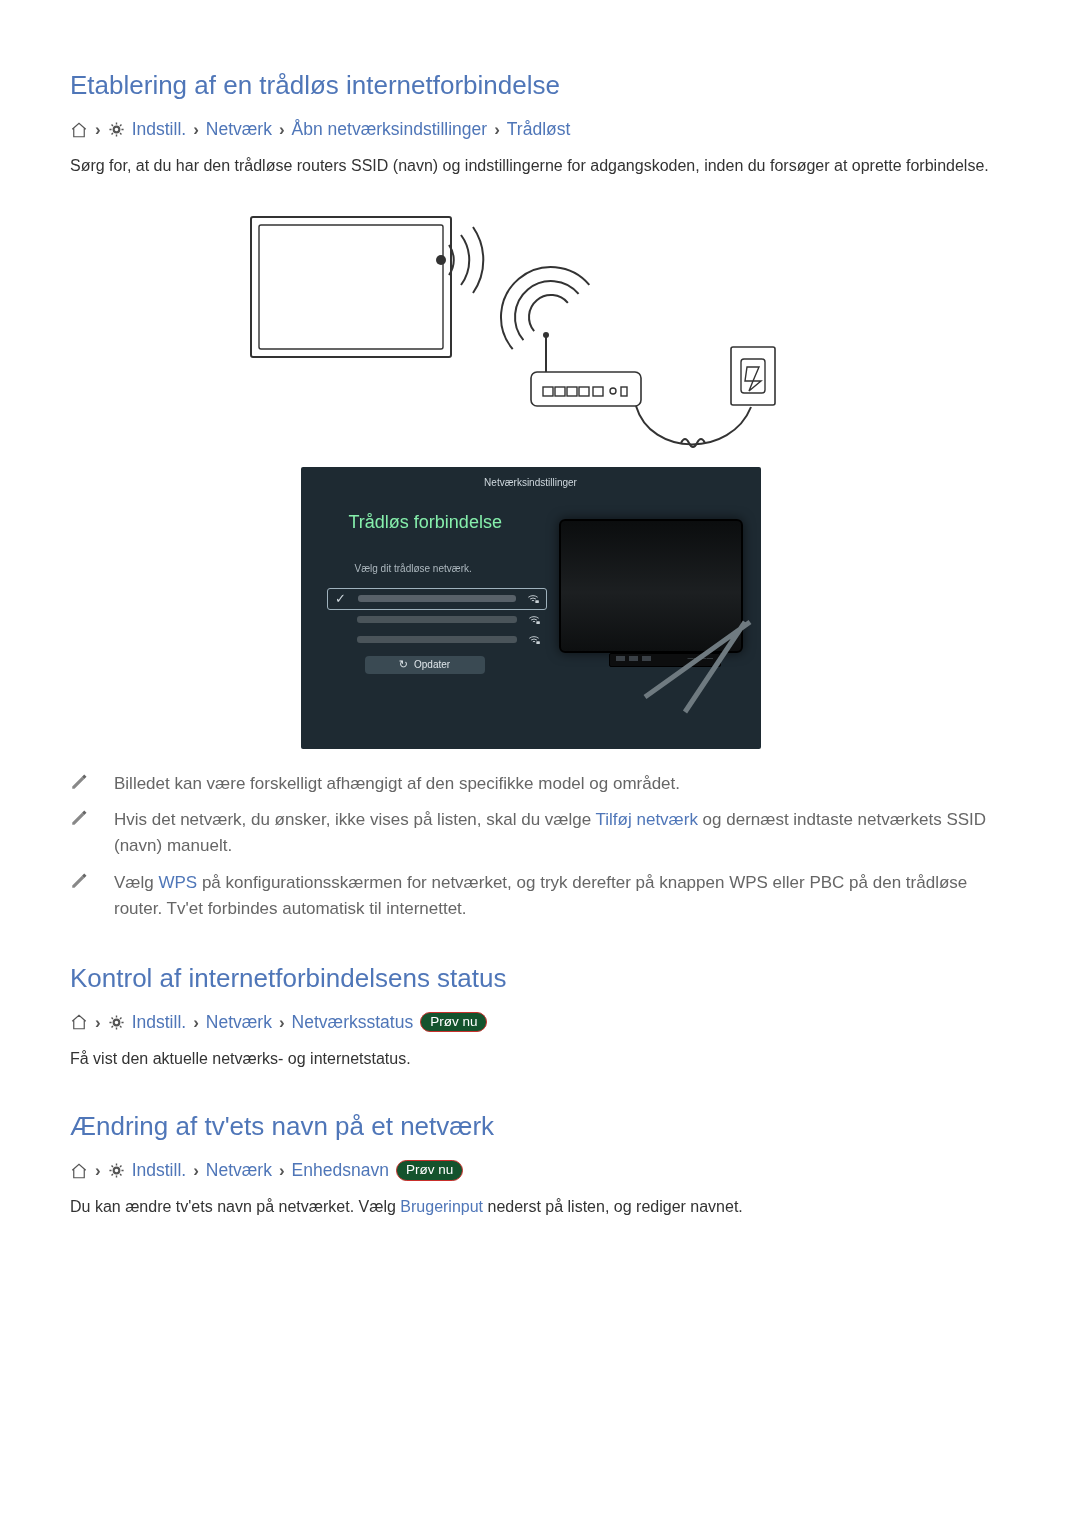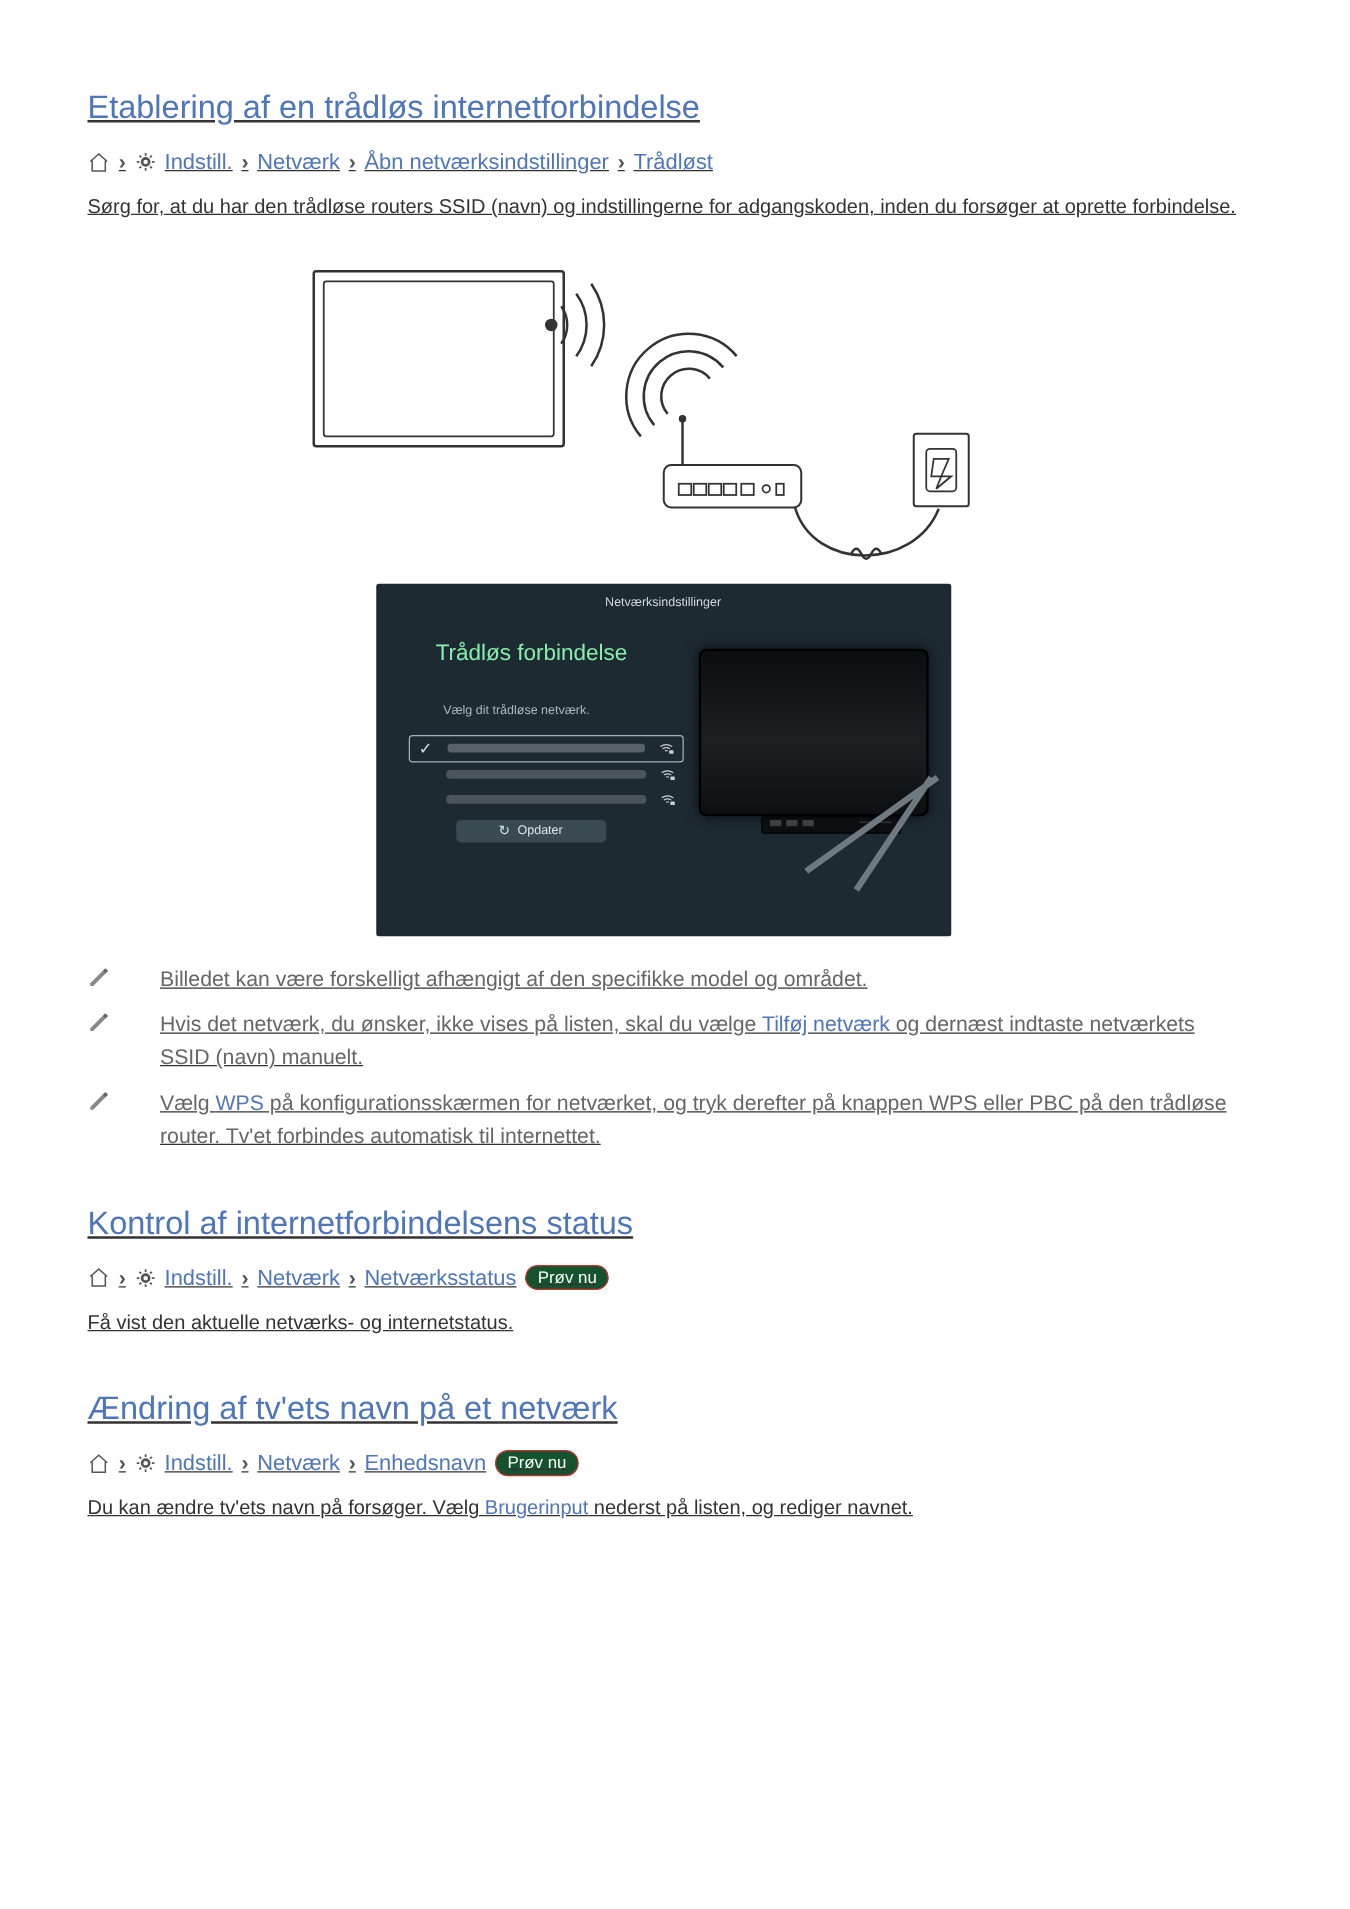--- a/index.html
+++ b/index.html
@@ -1,19 +1,19 @@
 <!DOCTYPE html>
 <html><head>
 <meta charset="utf-8">
 <style>
   
   html,body{margin:0;padding:0;background:#fff;color:#333;
     font-family:"Segoe UI","Helvetica Neue",Arial,sans-serif;}
   body{width:1080px;min-height:1527px;position:relative;}
-  .page{padding:50px 89px 0 70px;text-decoration:underline;}
+  .page{padding:50px 89px 0 70px;}
 
   
   .sect-title{color:#4f76b8;font-size:26px;font-weight:400;margin:28px 0 18px 0;}
   .sect-title.first{margin-top:20px;}
   .sect-title.spaced-above{margin-top:40px;}
 
   
   .navpath{font-size:17.5px;color:#4f76b8;display:flex;align-items:center;
     flex-wrap:wrap;gap:7px;margin:0 0 14px 0;}
   .navpath .sep{color:#555;font-weight:700;font-size:17px;line-height:1;}
@@ -25,21 +25,21 @@
   .navpath .gear-icon path{fill:none;stroke:#555;stroke-width:2;}
   .trynow{display:inline-block;background:#14532d;color:#fff;
     border:1.5px solid #c9302c;border-radius:12px;padding:1px 9px 1.5px 9px;
     font-size:13.5px;line-height:1.2;}
 
   
   .para{font-size:16px;color:#333;line-height:1.55;margin:6px 0 18px 0;}
   .inline-link{color:#4f76b8;}
 
   
-  .note-row{display:flex;gap:36px;margin:8px 0 10px 0;}
+  .note-row{display:flex;gap:22px;margin:8px 0 10px 0;}
   .note-row .pencil{flex:0 0 22px;padding-top:2px;}
   .note-row .pencil svg{width:18px;height:18px;display:block;}
   .note-row .pencil .p1{fill:#888;}
   .note-row .pencil .p2{fill:#666;}
   .note-row .txt{flex:1;font-size:17px;color:#666;line-height:1.55;}
 
   
   .diagram-wrap{width:600px;height:260px;margin:6px auto 10px auto;position:relative;}
   .diagram-wrap svg{width:100%;height:100%;display:block;}
   .dia-stroke{fill:none;stroke:#333;stroke-width:2;}
@@ -298,16 +298,16 @@
     </span>
     <span class="step">Indstill.</span>
     <span class="sep">›</span>
     <span class="step">Netværk</span>
     <span class="sep">›</span>
     <span class="step">Enhedsnavn</span>
     <span class="trynow">Prøv nu</span>
   </div>
 
   <p class="para">
-    <span>Du kan ændre tv'ets navn på forsøger. Vælg </span><span class="inline-link">Brugerinput</span><span> nederst på listen, og rediger navnet.</span>
+    <span>Du kan ændre tv'ets navn på netværket. Vælg </span><span class="inline-link">Brugerinput</span><span> nederst på listen, og rediger navnet.</span>
   </p>
 
 </div>
 
 </body></html>

